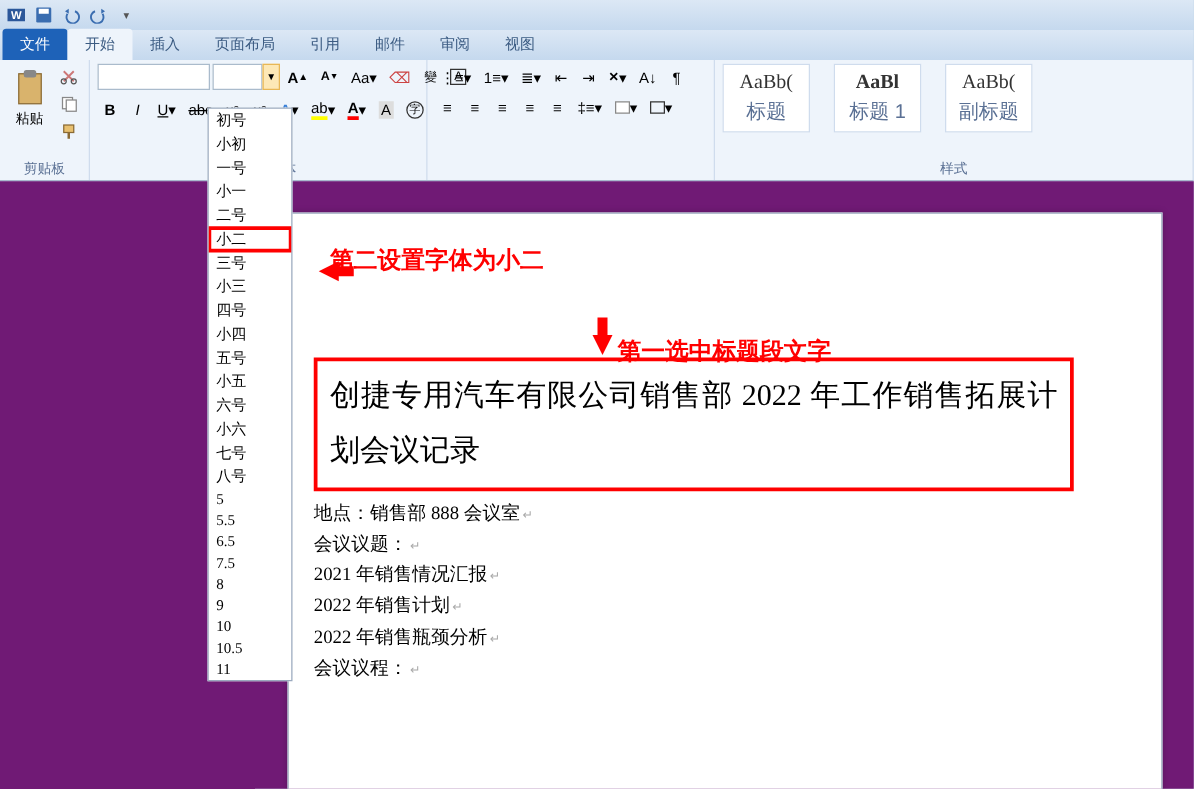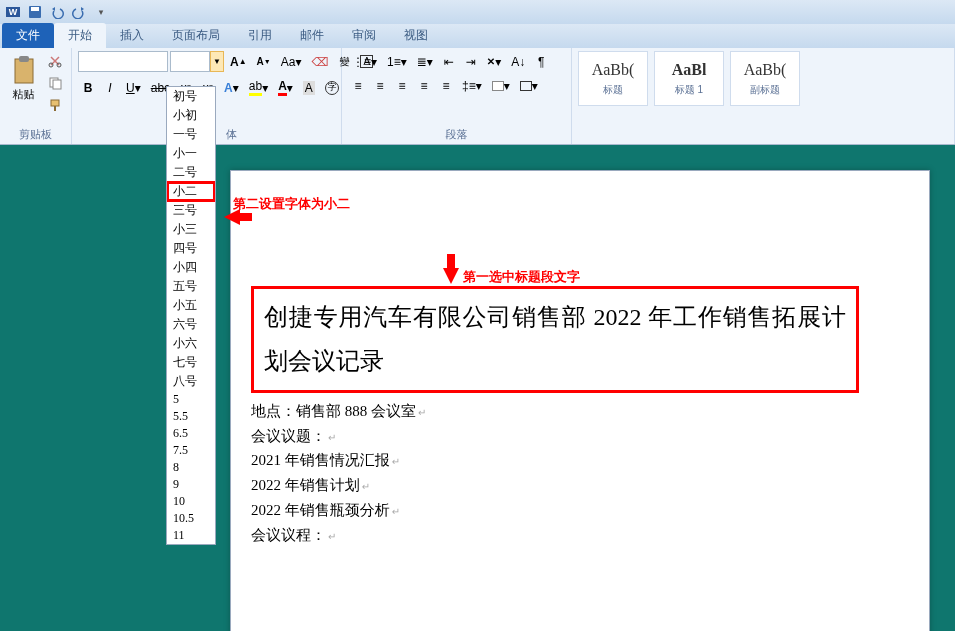--- a/index.html
+++ b/index.html
@@ -26,41 +26,41 @@
 .font-top { display: flex; gap: 2px; align-items: center; }
 .font-name { width: 90px; height: 21px; border: 1px solid #abc; background: #fff; font-size: 11px; padding: 0 4px; }
 .font-size-wrap { position: relative; }
 .font-size { width: 40px; height: 21px; border: 1px solid #abc; background: #fff; font-size: 11px; }
 .size-dd { width: 14px; height: 21px; border: 1px solid #e8b756; background: #fde8b6; display:flex; align-items:center; justify-content:center; cursor:pointer; }
 .btn-sm { min-width: 20px; height: 21px; border: 1px solid transparent; background: transparent; cursor: pointer; display:inline-flex; align-items:center; justify-content:center; font-size: 12px; padding: 0 3px; border-radius: 2px; }
 .font-bottom { display: flex; gap: 2px; align-items: center; margin-top: 3px; }
 
 .para-row { display: flex; gap: 2px; }
 
-.styles { display: flex; gap: 6px; }
+.styles { display: flex; gap: 19px; }
 .style-item { width: 70px; height: 55px; border: 1px solid #cfdced; background: #fff; display: flex; flex-direction: column; align-items: center; justify-content: center; cursor: pointer; }
 .style-preview { font-family: "SimSun"; font-size: 16px; color: #333; }
-.style-name { font-size: 10px; color: #5a7094; margin-top: 4px; }
-
-.font-dropdown { position: absolute; top: 86px; left: 166px; width: 50px; background: #fff; border: 1px solid #9aa9be; z-index: 100; max-height: 545px; overflow: hidden; }
+.style-name { font-size: 16px; color: #5a7094; margin-top: 4px; }
+
+.font-dropdown { position: absolute; top: 86px; left: 166px; width: 68px; background: #fff; border: 1px solid #9aa9be; z-index: 100; max-height: 545px; overflow: hidden; }
 .font-dropdown .scrollarea { overflow-y: scroll; max-height: 543px; }
 .font-dropdown .opt { padding: 1px 6px; font-size: 12px; cursor: pointer; white-space: nowrap; font-family: "SimSun"; }
 .font-dropdown .opt.highlight { outline: 3px solid #f00; outline-offset: -2px; }
 .font-dropdown .scrollarea::-webkit-scrollbar { width: 18px; }
 .font-dropdown .scrollarea::-webkit-scrollbar-track { background: #efefef; border-left:1px solid #ccc; }
 .font-dropdown .scrollarea::-webkit-scrollbar-thumb { background: #c9c9c9; border:1px solid #aaa; }
 
-.doc-area { position: absolute; top: 145px; left: 0; right: 0; bottom: 0; background: #0f766e; overflow: hidden; padding-left: 12px; }
+.doc-area { position: absolute; top: 145px; left: 0; right: 0; bottom: 0; background: #701a75; overflow: hidden; padding-left: 12px; }
 .page { position: absolute; top: 25px; left: 230px; width: 700px; min-height: 800px; background: #fff; box-shadow: 0 0 6px rgba(0,0,0,0.25); border: 1px solid #9aa9be; padding: 115px 70px 40px 20px; }
 .doc-title-box { border: 3px solid #f00; padding: 6px 10px; margin-bottom: 6px; }
 .doc-title { font-family: "SimSun"; font-size: 24px; line-height: 1.85; text-align: justify; text-justify: inter-ideograph; }
 .doc-line { font-family: "SimSun"; font-size: 15px; line-height: 1.65; }
 .doc-line::after { content: "↵"; color: #aaa; font-size: 10px; margin-left: 2px; }
 
-.anno { position: absolute; color: #f00; font-family: "SimSun"; font-size: 13px; font-weight: bold; z-index: 200; }
+.anno { position: absolute; color: #f00; font-family: "SimSun"; font-size: 19px; font-weight: bold; z-index: 200; margin-left: 31px; }
 .anno-arrow-left { width: 0; height: 0; border-top: 8px solid transparent; border-bottom: 8px solid transparent; border-right: 16px solid #f00; position: relative; }
 .anno-arrow-left::after { content:""; position:absolute; left:14px; top:-4px; width:14px; height:8px; background:#f00; }
 .anno-arrow-down { width: 0; height: 0; border-left: 8px solid transparent; border-right: 8px solid transparent; border-top: 16px solid #f00; position: relative; }
 .anno-arrow-down::before { content:""; position:absolute; left:-4px; top:-30px; width:8px; height:16px; background:#f00; }
 
 svg { display: block; }
 </style>
 </head>
 <body>
 
@@ -213,40 +213,40 @@
         <button class="btn-sm">≡</button>
         <button class="btn-sm">≡</button>
         <button class="btn-sm">≡</button>
         <button class="btn-sm">≡</button>
         <button class="btn-sm">≡</button>
         <button class="btn-sm">‡≡▾</button>
         <button class="btn-sm"><span style="display:inline-block;width:12px;height:10px;background:#fff;border:1px solid #888;"></span>▾</button>
         <button class="btn-sm"><span style="display:inline-block;width:12px;height:10px;border:1px solid #333;"></span>▾</button>
       </div>
     </div>
-    <div class="group-label">段落</div>
   </div>
 
   <div class="group" style="flex:1;">
     <div class="group-body">
       <div class="styles">
         <div class="style-item">
           <div class="style-preview">AaBb(</div>
           <div class="style-name">标题</div>
         </div>
         <div class="style-item">
           <div class="style-preview" style="font-size:16px;font-weight:bold;">AaBl</div>
           <div class="style-name">标题 1</div>
         </div>
         <div class="style-item">
           <div class="style-preview">AaBb(</div>
           <div class="style-name">副标题</div>
         </div>
       </div>
     </div>
+    <div class="group-label">样式</div>
   </div>
 </div>
 
 <div class="font-dropdown">
   <div class="scrollarea" id="size-list">
       <div class="opt">初号</div>
       <div class="opt">小初</div>
       <div class="opt">一号</div>
       <div class="opt">小一</div>
       <div class="opt">二号</div>

